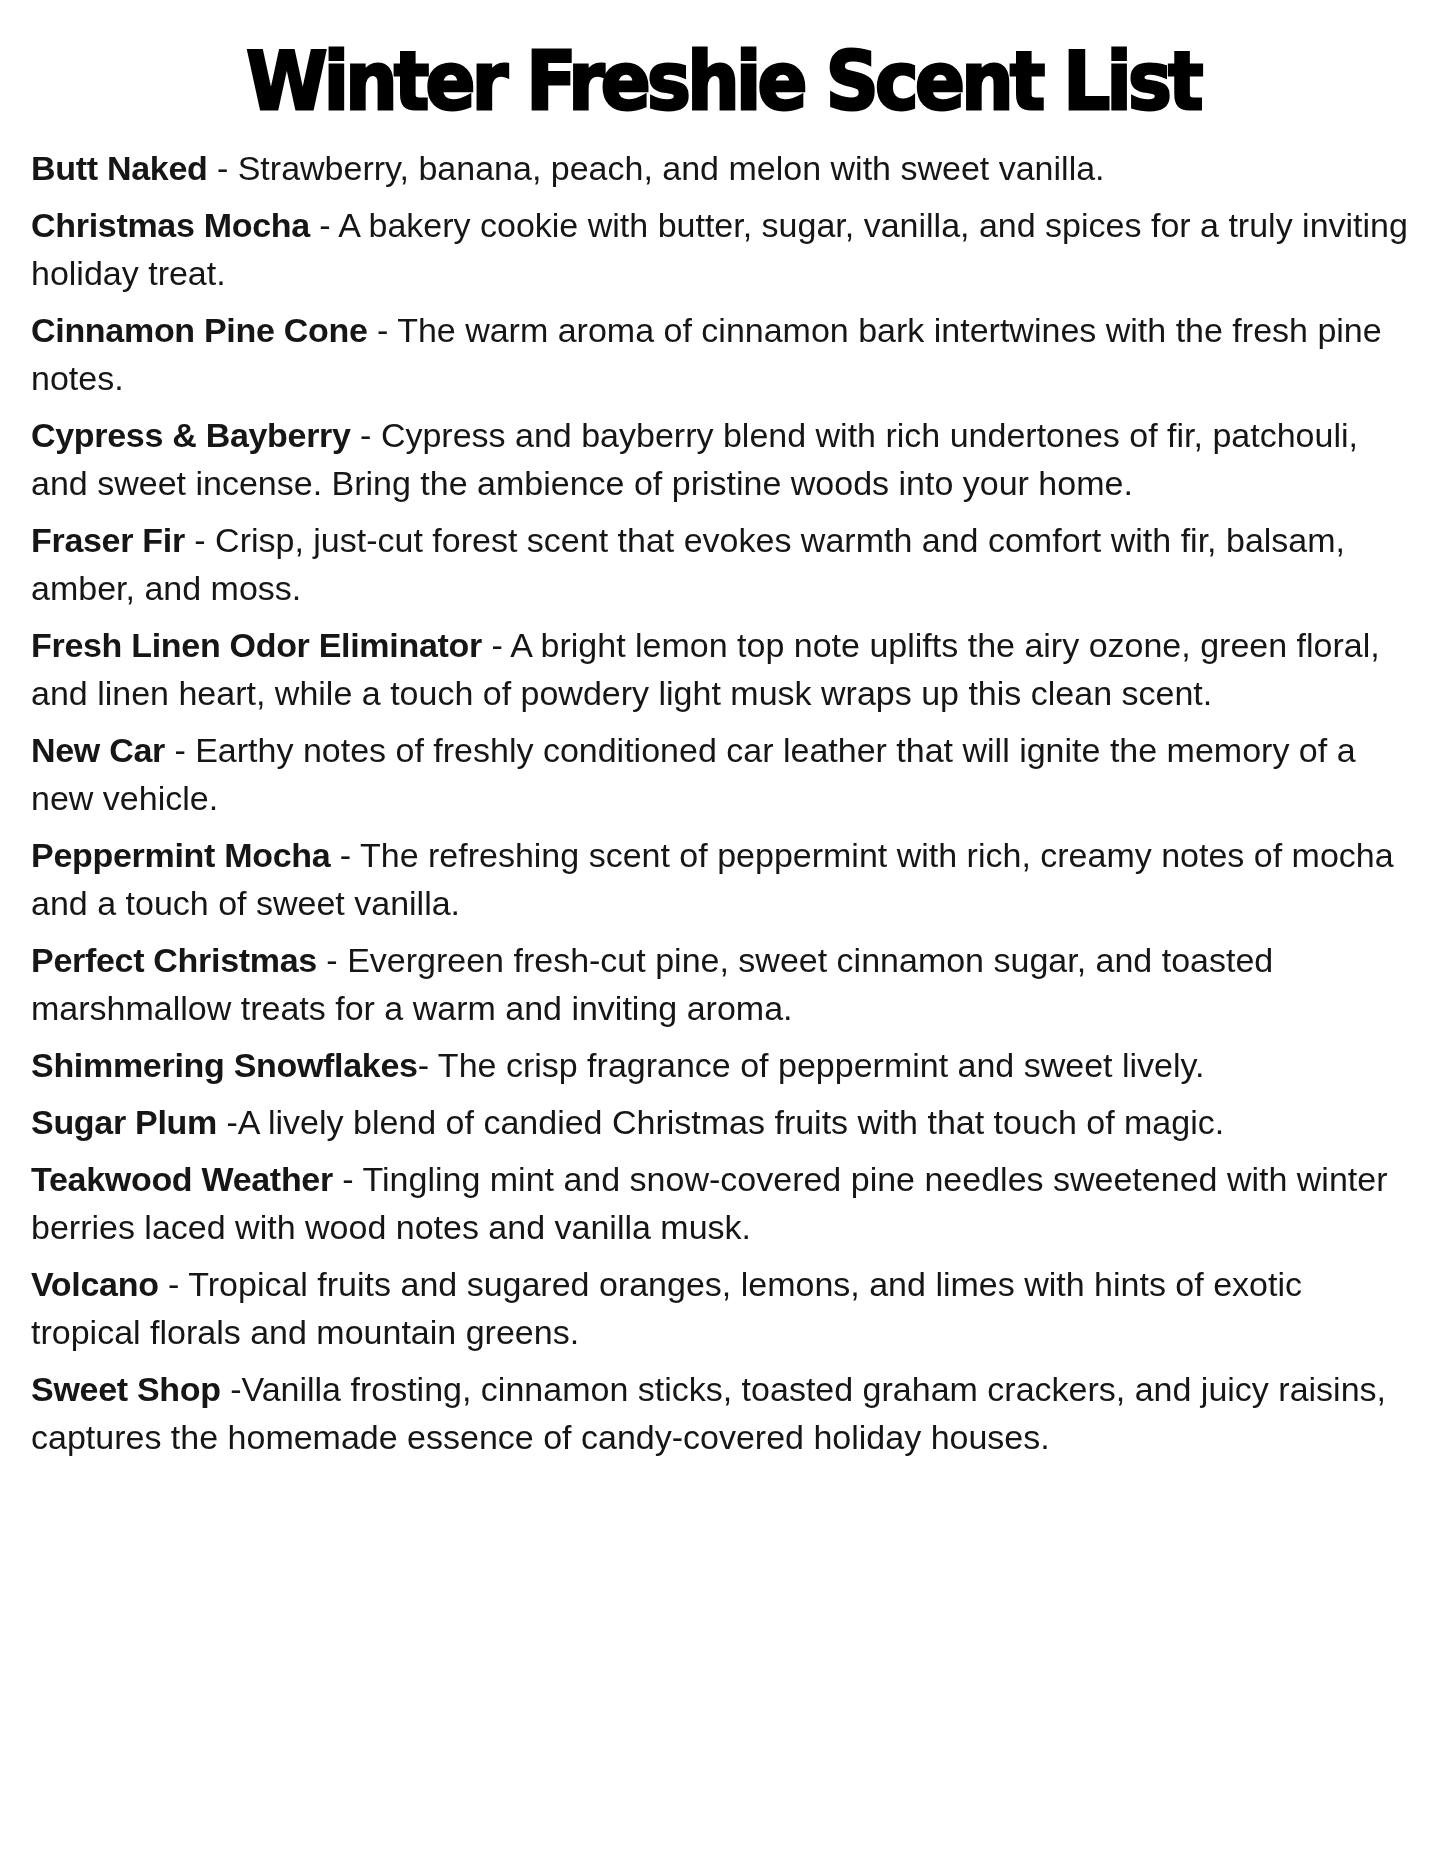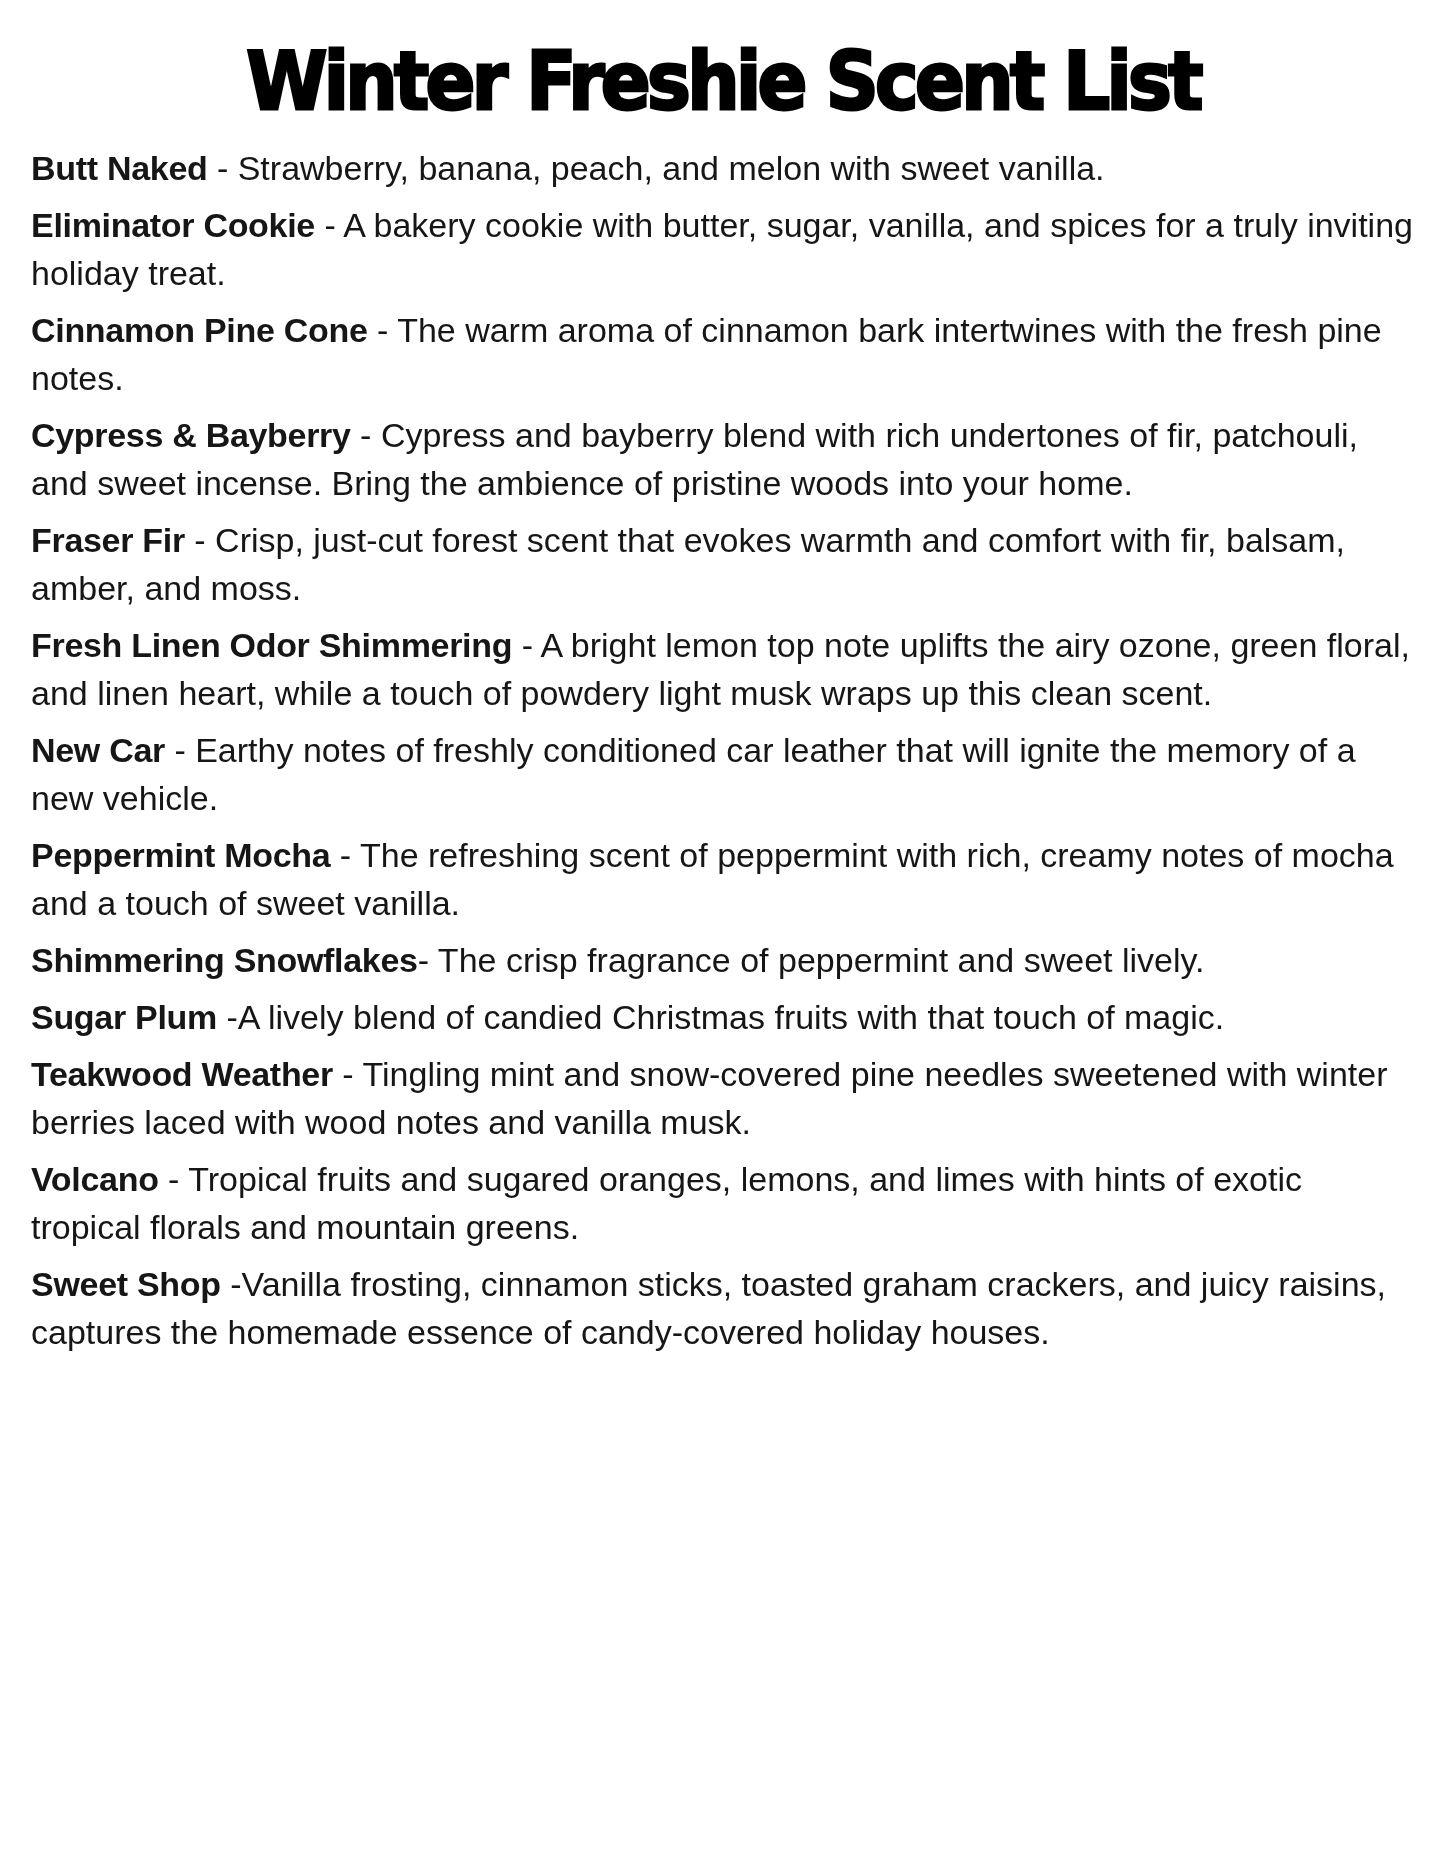--- a/index.html
+++ b/index.html
@@ -53,35 +53,36 @@
 </style>
 </head>
 <body>
 
 <div class="page">
   <h1 class="doc-title">Winter Freshie Scent List</h1>
 
   <div class="scent-list">
   <p class="scent-entry"><strong class="scent-name">Butt Naked</strong><span class="scent-separator"> - </span><span class="scent-description">Strawberry, banana, peach, and melon with sweet vanilla.</span></p>
 
-  <p class="scent-entry"><strong class="scent-name">Eliminator Cookie</strong><span class="scent-separator"> - </span><span class="scent-description">A bakery cookie with butter, sugar, vanilla, and spices for a truly inviting holiday treat.</span></p>
+  <p class="scent-entry"><strong class="scent-name">Christmas Mocha</strong><span class="scent-separator"> - </span><span class="scent-description">A bakery cookie with butter, sugar, vanilla, and spices for a truly inviting holiday treat.</span></p>
 
   <p class="scent-entry"><strong class="scent-name">Cinnamon Pine Cone</strong><span class="scent-separator"> - </span><span class="scent-description">The warm aroma of cinnamon bark intertwines with the fresh pine notes.</span></p>
 
   <p class="scent-entry"><strong class="scent-name">Cypress &amp; Bayberry</strong><span class="scent-separator"> - </span><span class="scent-description">Cypress and bayberry blend with rich undertones of fir, patchouli, and sweet incense. Bring the ambience of pristine woods into your home.</span></p>
 
   <p class="scent-entry"><strong class="scent-name">Fraser Fir</strong><span class="scent-separator"> - </span><span class="scent-description">Crisp, just-cut forest scent that evokes warmth and comfort with fir, balsam, amber, and moss.</span></p>
 
-  <p class="scent-entry"><strong class="scent-name">Fresh Linen Odor Shimmering</strong><span class="scent-separator"> - </span><span class="scent-description">A bright lemon top note uplifts the airy ozone, green floral, and linen heart, while a touch of powdery light musk wraps up this clean scent.</span></p>
+  <p class="scent-entry"><strong class="scent-name">Fresh Linen Odor Eliminator</strong><span class="scent-separator"> - </span><span class="scent-description">A bright lemon top note uplifts the airy ozone, green floral, and linen heart, while a touch of powdery light musk wraps up this clean scent.</span></p>
 
 
   <p class="scent-entry"><strong class="scent-name">New Car</strong><span class="scent-separator"> - </span><span class="scent-description">Earthy notes of freshly conditioned car leather that will ignite the memory of a new vehicle.</span></p>
 
   <p class="scent-entry"><strong class="scent-name">Peppermint Mocha</strong><span class="scent-separator"> - </span><span class="scent-description">The refreshing scent of peppermint with rich, creamy notes of mocha and a touch of sweet vanilla.</span></p>
 
+  <p class="scent-entry"><strong class="scent-name">Perfect Christmas</strong><span class="scent-separator"> - </span><span class="scent-description">Evergreen fresh-cut pine, sweet cinnamon sugar, and toasted marshmallow treats for a warm and inviting aroma.</span></p>
 
   <p class="scent-entry"><strong class="scent-name">Shimmering Snowflakes</strong><span class="scent-separator">- </span><span class="scent-description">The crisp fragrance of peppermint and sweet lively.</span></p>
 
   <p class="scent-entry"><strong class="scent-name">Sugar Plum</strong><span class="scent-separator"> -</span><span class="scent-description">A lively blend of candied Christmas fruits with that touch of magic.</span></p>
 
   <p class="scent-entry"><strong class="scent-name">Teakwood Weather</strong><span class="scent-separator"> - </span><span class="scent-description">Tingling mint and snow-covered pine needles sweetened with winter berries laced with wood notes and vanilla musk.</span></p>
 
   <p class="scent-entry"><strong class="scent-name">Volcano</strong><span class="scent-separator"> - </span><span class="scent-description">Tropical fruits and sugared oranges, lemons, and limes with hints of exotic tropical florals and mountain greens.</span></p>
 
   <p class="scent-entry"><strong class="scent-name">Sweet Shop</strong><span class="scent-separator"> -</span><span class="scent-description">Vanilla frosting, cinnamon sticks, toasted graham crackers, and juicy raisins, captures the homemade essence of candy-covered holiday houses.</span></p>

